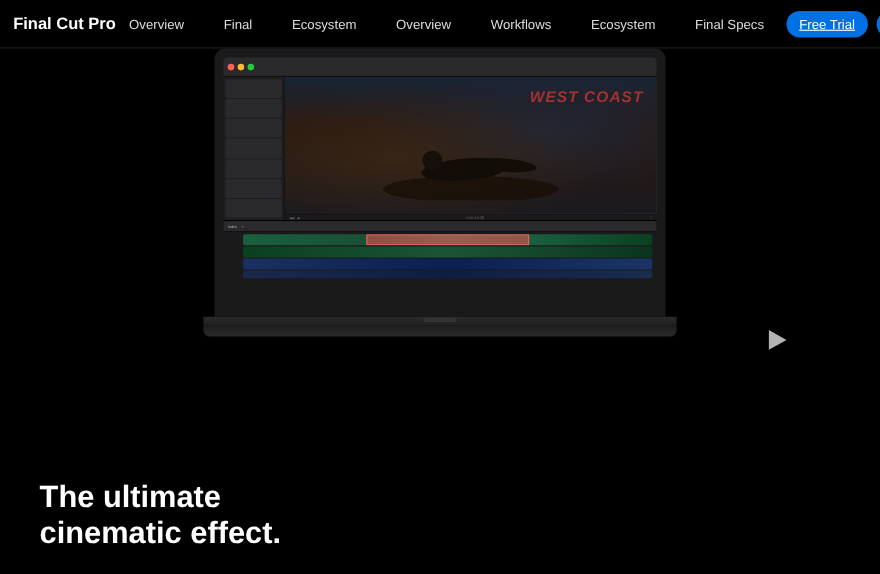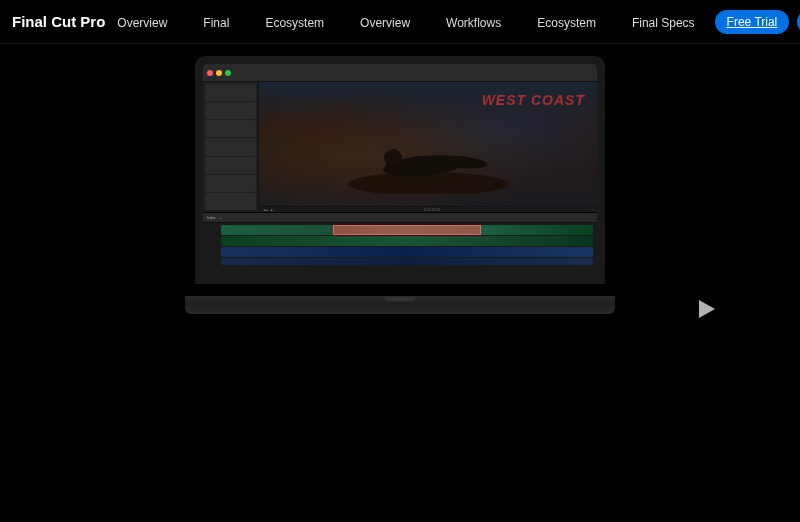--- a/index.html
+++ b/index.html
@@ -88,22 +88,22 @@
     .laptop-container {
       position: absolute;
       top: 0;
       left: 50%;
       transform: translateX(-50%);
       width: 430px;
     }
     .laptop-screen-bezel {
       background: #1a1a1a;
       border-radius: 10px 10px 0 0;
-      padding: 8px 8px 0 8px;
-      margin: 12px 10px;
+      padding: 8px 8px 16px 8px;
+      margin: 0 10px;
       position: relative;
     }
     .laptop-screen-inner {
       background: #111;
       border-radius: 4px;
       overflow: hidden;
       width: 100%;
       height: 220px;
       position: relative;
     }
@@ -433,14 +433,20 @@
       </div>
     </div>
     <div class="laptop-base-top"></div>
     <div class="laptop-base-bottom"></div>
   </div>
 
   <div class="play-btn">
     <div class="play-btn-icon"></div>
   </div>
 
+  <div class="hero-text">
+    <h1>
+      <span>The ultimate</span><br>
+      <span>cinematic effect.</span>
+    </h1>
+  </div>
 
 </div>
 
 </body></html>

